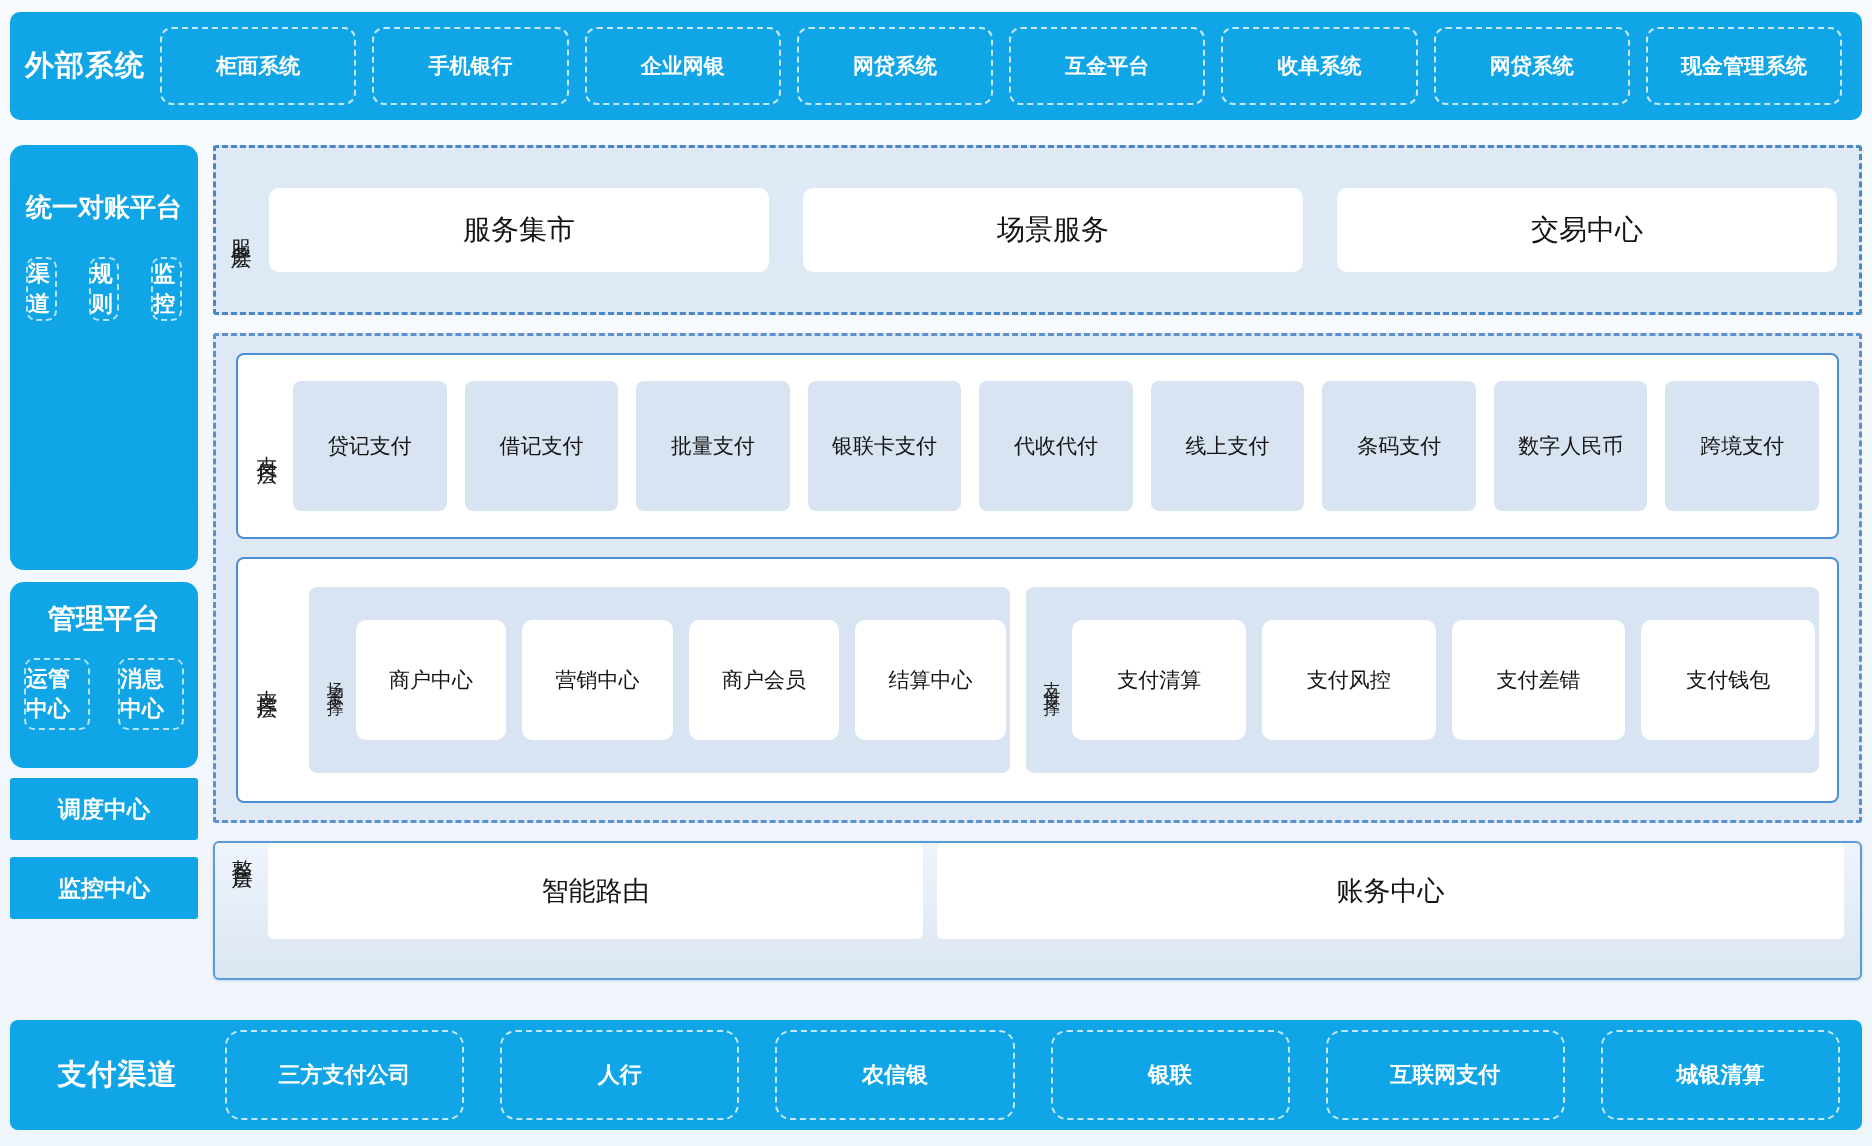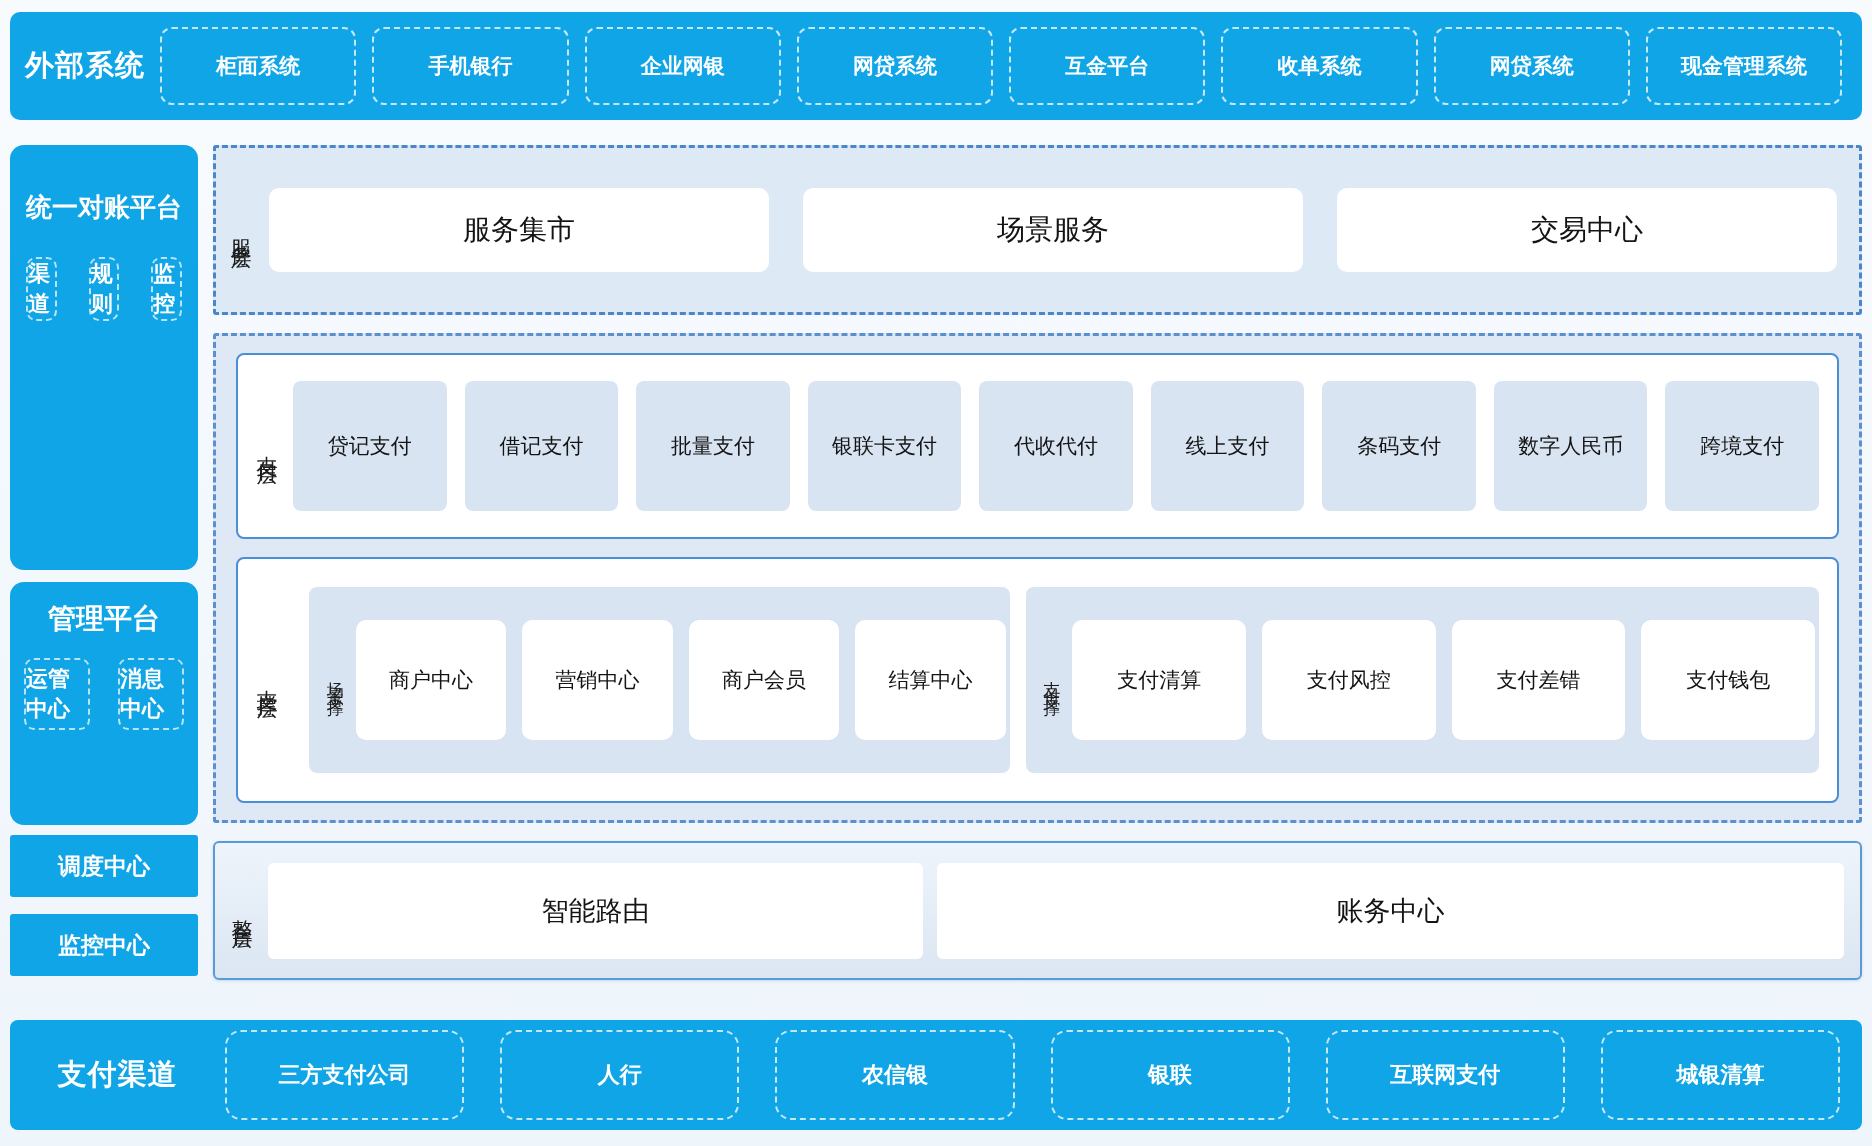--- a/index.html
+++ b/index.html
@@ -37,21 +37,21 @@
   }
   .bottombar .bar-item { border-radius: 16px; font-size: 22px; }
 
   
   .content { display: flex; gap: 15px; height: 835px; flex: none; }
 
   
   .sidebar { width: 188px; flex: none; display: flex; flex-direction: column; }
   .side-panel { background: #10a5e6; border-radius: 14px; }
   .panel-recon { height: 425px; margin-bottom: 12px; }
-  .panel-mgmt  { height: 243px; margin-bottom: 10px; }
+  .panel-mgmt  { height: 186px; margin-bottom: 10px; }
   .side-title { color:#fff; font-weight: bold; text-align: center; }
   .panel-recon .side-title { font-size: 26px; margin: 45px 2px 32px; }
   .panel-mgmt  .side-title { font-size: 28px; margin: 18px 2px 20px; }
   .side-items { display: flex; flex-direction: row; }
   .side-item {
     border: 2px dashed rgba(255,255,255,0.7); border-radius: 10px;
     color: #fff; font-size: 22px; font-weight: bold;
     display: flex; align-items: center; justify-content: center;
   }
   .panel-recon .side-item { height: 64px; margin: 0 16px 14px; }
@@ -119,21 +119,21 @@
   .group .hrow { gap: 16px; }
   .group.g1 { flex: 0.88; }
   .group.g2 { flex: 1; }
   .white-box.sm { height: 120px; font-size: 21px; border-radius: 10px; }
 
   .integration {
     flex: 1;
     border: 2px solid #5b9bd5; border-radius: 6px;
     background: linear-gradient(180deg, #eef4fb 0%, #dbe6f2 100%);
     box-shadow: 0 1px 3px rgba(80,130,190,0.25);
-    display: flex; align-items: center; padding: 0 16px;
+    display: flex; align-items: flex-start; padding: 0 16px;
   }
   .integration .vlabel { margin-right: 14px; }
   .integration .hrow { gap: 14px; }
   .white-box.int { height: 96px; font-size: 27px; border-radius: 6px; }
   .white-box.int.b1 { flex: 7; }
   .white-box.int.b2 { flex: 9.7; }
 </style>
 </head>
 <body>
 

